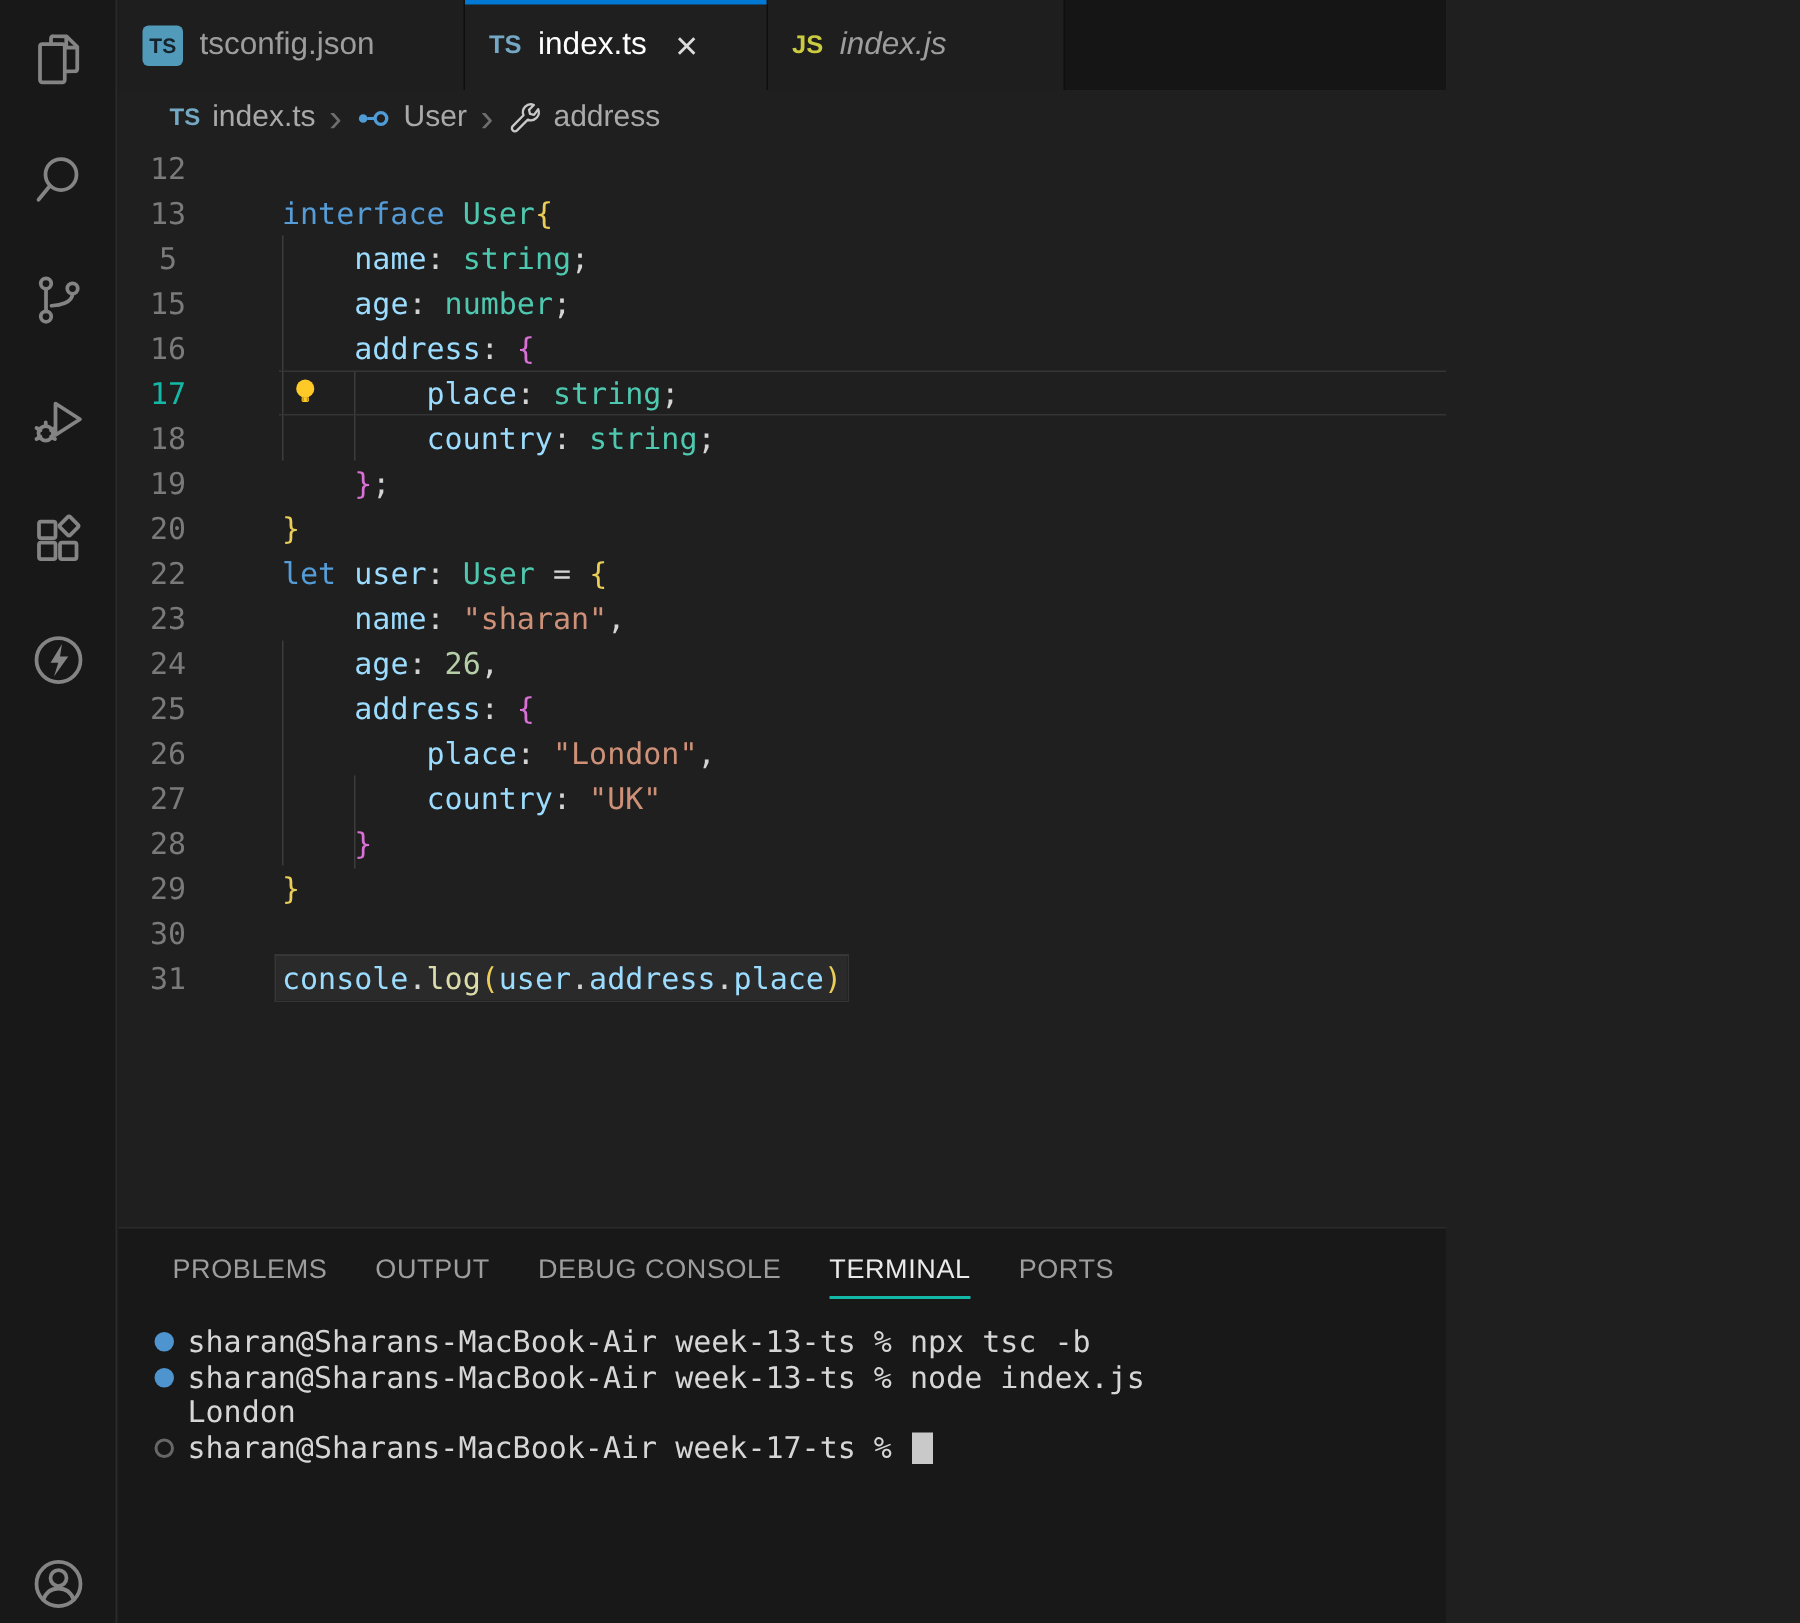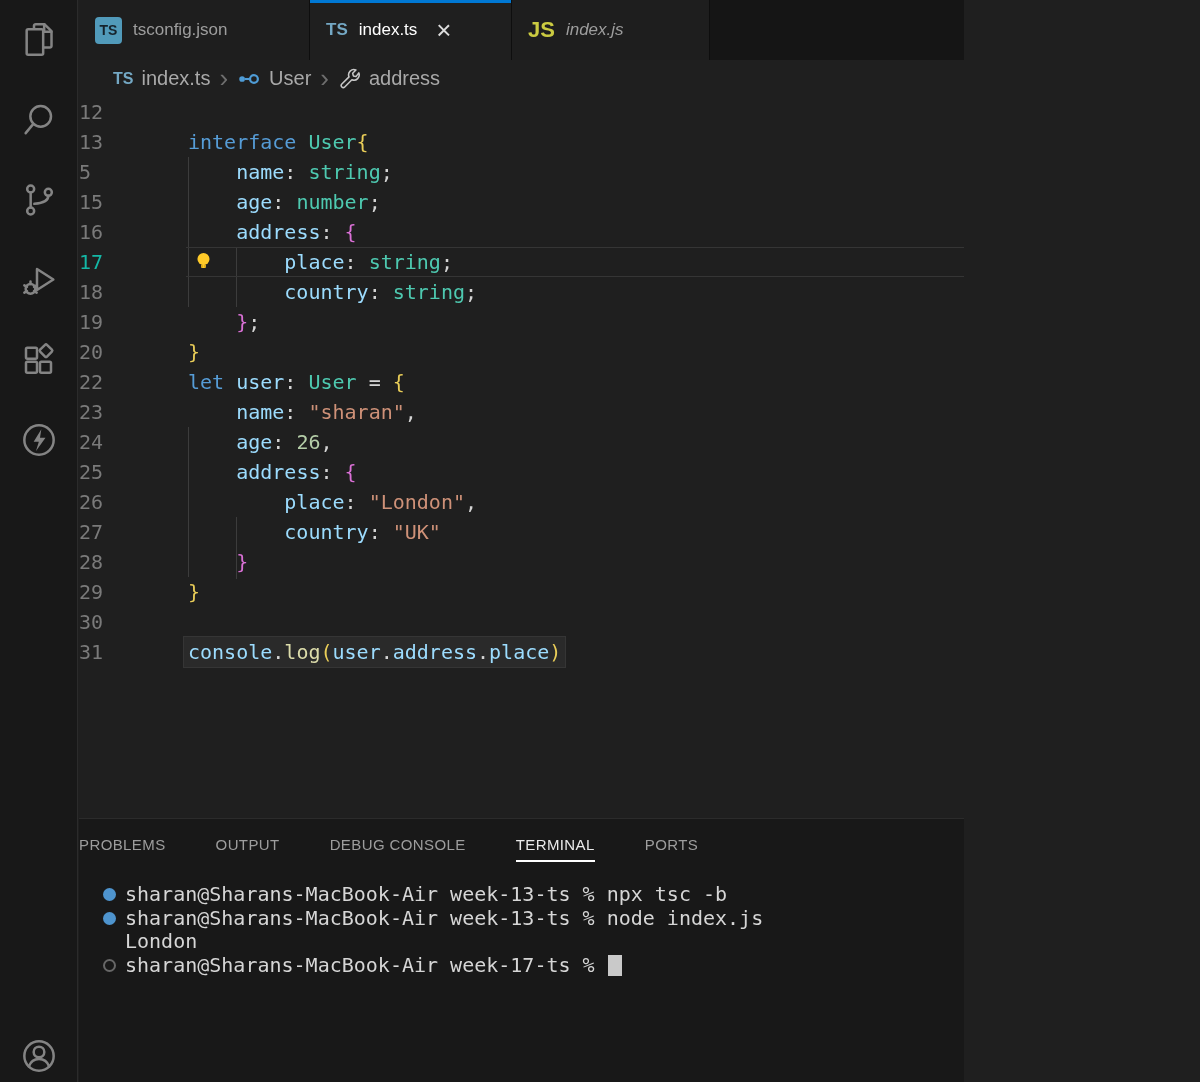--- a/index.html
+++ b/index.html
@@ -26,65 +26,65 @@
   
   .main{position:absolute;left:79px;top:0;width:1121px;height:1082px}
 
   
   .tabbar{height:60px;background:#151515;display:flex}
   .tab{display:flex;align-items:center;background:#1e1e1e;border-right:1px solid #0e0e0e;
        padding:0 16px;gap:11px;position:relative;cursor:pointer}
   .tab.t0{width:231px}.tab.t1{width:202px}.tab.t2{width:198px}
   .tab.active{background:var(--editor-bg)}
   .tab.active::before{content:"";position:absolute;top:0;left:0;right:0;height:3px;background:var(--accent)}
-  .tab-label{font-size:17px;color:#9d9d9d;white-space:nowrap}
+  .tab-label{font-size:21px;color:#9d9d9d;white-space:nowrap}
   .tab.active .tab-label{color:#ffffff}
   .italic{font-style:italic}
   .ts-badge{width:27px;height:27px;border-radius:4px;background:var(--ts-blue);color:#16232c;
     font-weight:bold;font-size:14px;display:flex;align-items:center;justify-content:center;flex:none}
   .ts-text{color:#74a8c4;font-weight:bold;font-size:17px}
-  .js-text{color:var(--js-yellow);font-weight:bold;font-size:22px}
+  .js-text{color:var(--js-yellow);font-weight:bold;font-size:17px}
   .tab-close{color:#dcdcdc;font-size:26px;line-height:1;margin-left:8px;cursor:pointer}
 
   
   .breadcrumb{height:37px;display:flex;align-items:center;gap:8px;padding-left:34px;
     background:var(--editor-bg);font-size:20px;color:#a9a9a9}
   .bc-ts{color:#74a8c4;font-weight:bold;font-size:16px}
   .bc-sep{color:#6e6e6e;font-size:26px;line-height:0.8;margin:0 1px}
   .bc-item{cursor:pointer}
   .bc-icon{display:flex;align-items:center}
 
   
   .editor{position:absolute;top:97px;left:0;width:100%;height:721px;background:var(--editor-bg);
     font-family:"DejaVu Sans Mono",monospace;font-size:20px;overflow:hidden}
   .code-line{position:relative;height:30px;line-height:30px}
-  .ln{position:absolute;left:0;top:0;width:66px;text-align:left;color:var(--ln);font-size:20px}
+  .ln{position:absolute;left:0;top:0;width:66px;text-align:center;color:var(--ln);font-size:20px}
   .code-line.current .ln{color:#14b8a6}
   .code{position:absolute;left:109px;top:0;white-space:pre}
   .code-line.current::after{content:"";position:absolute;left:107px;right:0;top:0;height:28px;
     border-top:1px solid #353535;border-bottom:1px solid #353535;pointer-events:none}
   .range-hl{background:rgba(255,255,255,0.05);box-shadow:0 0 0 1px rgba(255,255,255,0.10);
     padding:0 4px;margin-left:-4px}
   .guide{position:absolute;width:1px;background:#3c3c3c}
   .guide.g1{left:109px;top:60px;height:150px}
   .guide.g2{left:157px;top:150px;height:60px}
   .guide.g3{left:109px;top:330px;height:150px}
   .guide.g4{left:157px;top:420px;height:62px}
   .tk-kw{color:var(--kw)}.tk-ty{color:var(--ty)}.tk-vr{color:var(--vr)}
   .tk-pl{color:var(--pc)}.tk-pc{color:var(--pc)}.tk-st{color:var(--st)}
   .tk-nm{color:var(--nm)}.tk-fn{color:var(--fn)}.tk-b1{color:var(--b1)}.tk-b2{color:var(--b2)}
   .lightbulb{position:absolute;left:113px;top:3px;width:23px;height:23px;cursor:pointer}
 
   
   .panel{position:absolute;top:818px;left:0;width:100%;height:264px;background:var(--panel-bg);
     border-top:1px solid var(--border)}
-  .panel-tabs{display:flex;gap:50px;padding-top:17px;font-size:15px;
+  .panel-tabs{display:flex;gap:32px;padding-left:36px;padding-top:17px;font-size:18px;
     letter-spacing:0.4px;color:#9d9d9d}
   .panel-tab{padding-bottom:7px;cursor:pointer;white-space:nowrap}
-  .panel-tab.active{color:#eaeaea;border-bottom:2px solid #ffffff}
+  .panel-tab.active{color:#eaeaea;border-bottom:2px solid #14b8a6}
   #terminal{position:absolute;top:64px;left:12px;width:100%;
     font-family:"DejaVu Sans Mono",monospace;font-size:20px;color:var(--term-text)}
   .term-line{position:relative;height:23.7px;line-height:23.7px;padding-left:34px;white-space:pre}
   .deco{position:absolute;left:12px;top:5px;width:13px;height:13px;border-radius:50%}
   .deco.filled{background:var(--deco-blue)}
   .deco.hollow{border:2px solid #676767}
   .cursor-block{display:inline-block;width:14px;height:21px;background:#c9c9c9;
     vertical-align:middle;margin-left:1px;margin-top:-3px}
 </style>
 </head>

